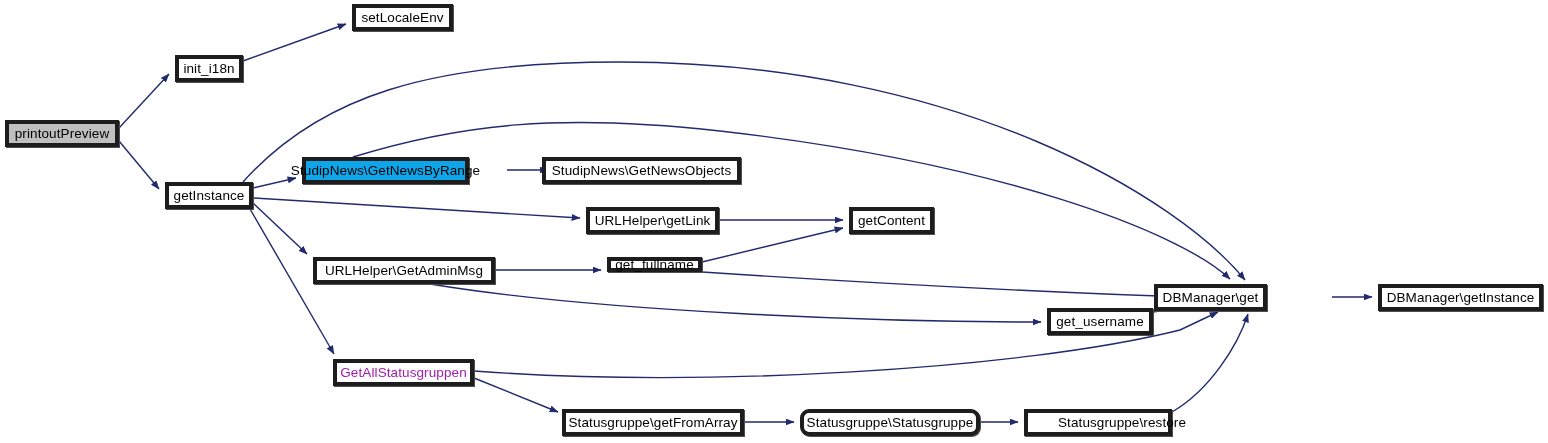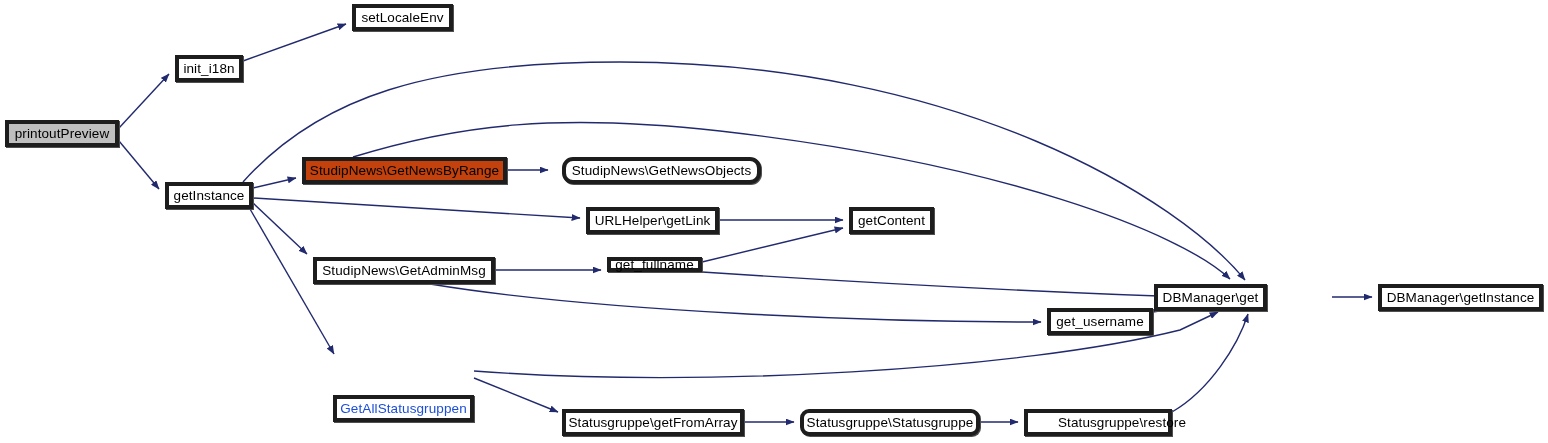--- a/index.html
+++ b/index.html
@@ -94,48 +94,48 @@
       </div>
       <div class="gnode" style="left: 175px; top: 55px; width: 68px; height: 27px; border-color: rgb(29, 29, 29); background: rgb(255, 255, 255); color: rgb(0, 0, 0);">
         <span class="gnode-label">init_i18n</span>
       </div>
       <div class="gnode" style="left: 352px; top: 4px; width: 101px; height: 27px; border-color: rgb(29, 29, 29); background: rgb(255, 255, 255); color: rgb(0, 0, 0);">
         <span class="gnode-label">setLocaleEnv</span>
       </div>
       <div class="gnode" style="left: 165px; top: 182px; width: 88px; height: 27px; border-color: rgb(29, 29, 29); background: rgb(255, 255, 255); color: rgb(0, 0, 0);">
         <span class="gnode-label">getInstance</span>
       </div>
-      <div class="gnode" style="left: 302px; top: 157px; width: 205px; height: 27px; border-color: rgb(29, 29, 29); background: #c2410c; color: rgb(0, 0, 0);">
+      <div class="gnode" style="left: 302px; top: 157px; width: 167px; height: 27px; border-color: rgb(29, 29, 29); background: #0ea5e9; color: rgb(0, 0, 0);">
         <span class="gnode-label">StudipNews\GetNewsByRange</span>
       </div>
-      <div class="gnode" style="left: 562px; top: 157px; width: 199px; height: 27px; border-color: rgb(29, 29, 29); background: rgb(255, 255, 255); color: rgb(0, 0, 0); border-radius: 11px;">
+      <div class="gnode" style="left: 542px; top: 157px; width: 199px; height: 27px; border-color: rgb(29, 29, 29); background: rgb(255, 255, 255); color: rgb(0, 0, 0);">
         <span class="gnode-label">StudipNews\GetNewsObjects</span>
       </div>
       <div class="gnode" style="left: 586px; top: 207px; width: 133px; height: 27px; border-color: rgb(29, 29, 29); background: rgb(255, 255, 255); color: rgb(0, 0, 0); justify-content: center;">
         <span class="gnode-label">URLHelper\getLink</span>
       </div>
       <div class="gnode" style="left: 849px; top: 207px; width: 85px; height: 27px; border-color: rgb(29, 29, 29); background: rgb(255, 255, 255); color: rgb(0, 0, 0);">
         <span class="gnode-label">getContent</span>
       </div>
       <div class="gnode" style="left: 313px; top: 257px; width: 182px; height: 27px; border-color: rgb(29, 29, 29); background: rgb(255, 255, 255); color: rgb(0, 0, 0);">
-        <span class="gnode-label">StudipNews\GetAdminMsg</span>
+        <span class="gnode-label">URLHelper\GetAdminMsg</span>
       </div>
       <div class="gnode" style="left: 607px; top: 257px; width: 95px; height: 15px; border-color: rgb(29, 29, 29); background: rgb(255, 255, 255); color: rgb(0, 0, 0);">
         <span class="gnode-label">get_fullname</span>
       </div>
       <div class="gnode" style="left: 1047px; top: 308px; width: 106px; height: 27px; border-color: rgb(29, 29, 29); background: rgb(255, 255, 255); color: rgb(0, 0, 0);">
         <span class="gnode-label">get_username</span>
       </div>
       <div class="gnode" style="left: 1154px; top: 284px; width: 113px; height: 27px; border-color: rgb(29, 29, 29); background: rgb(255, 255, 255); color: rgb(0, 0, 0);">
         <span class="gnode-label">DBManager\get</span>
       </div>
       <div class="gnode" style="left: 1378px; top: 284px; width: 165px; height: 27px; border-color: rgb(29, 29, 29); background: rgb(255, 255, 255); color: rgb(0, 0, 0);">
         <span class="gnode-label">DBManager\getInstance</span>
       </div>
-      <div class="gnode" style="left: 333px; top: 359px; width: 141px; height: 27px; border-color: rgb(29, 29, 29); background: rgb(255, 255, 255); color: #1d4ed8; margin-top: 36px;">
+      <div class="gnode" style="left: 333px; top: 359px; width: 141px; height: 27px; border-color: rgb(29, 29, 29); background: rgb(255, 255, 255); color: #a21caf;">
         <span class="gnode-label">GetAllStatusgruppen</span>
       </div>
       <div class="gnode" style="left: 562px; top: 409px; width: 182px; height: 27px; border-color: rgb(29, 29, 29); background: rgb(255, 255, 255); color: rgb(0, 0, 0);">
         <span class="gnode-label">Statusgruppe\getFromArray</span>
       </div>
       <div class="gnode" style="left: 800px; top: 409px; width: 180px; height: 27px; border-color: rgb(29, 29, 29); background: rgb(255, 255, 255); color: rgb(0, 0, 0); border-radius: 9px;">
         <span class="gnode-label">Statusgruppe\Statusgruppe</span>
       </div>
       <div class="gnode" style="left: 1024px; top: 409px; width: 148px; height: 27px; border-color: rgb(29, 29, 29); background: rgb(255, 255, 255); color: rgb(0, 0, 0); padding-left: 48px;">
         <span class="gnode-label">Statusgruppe\restore</span>

